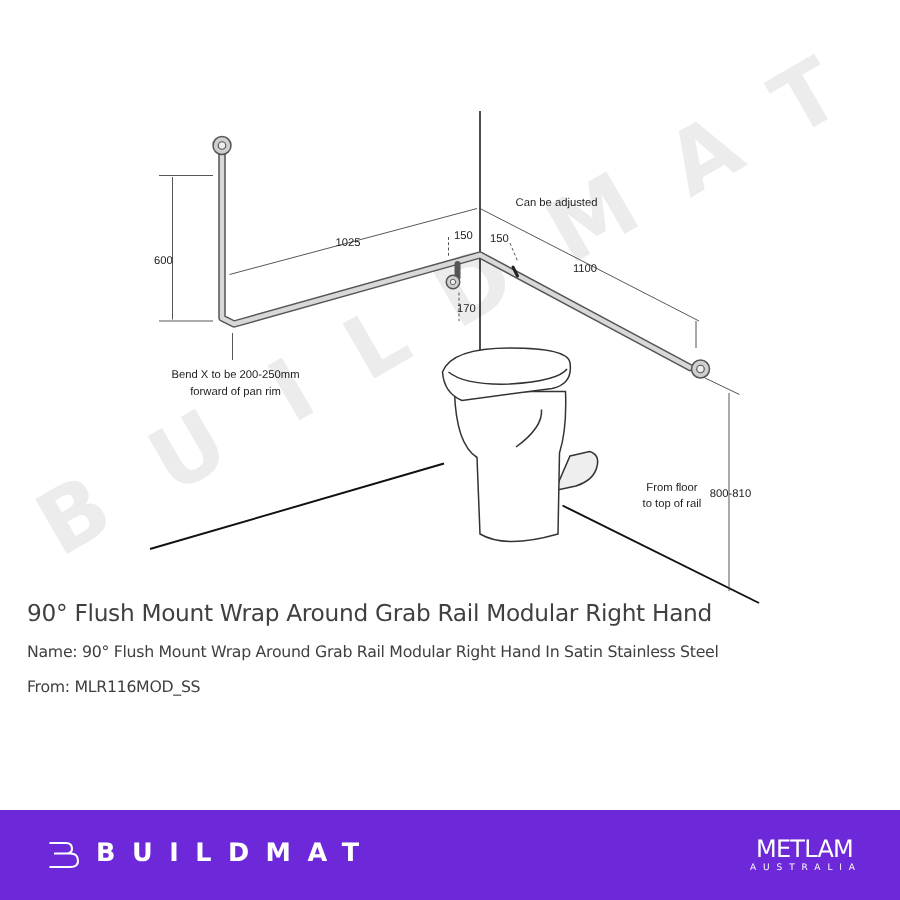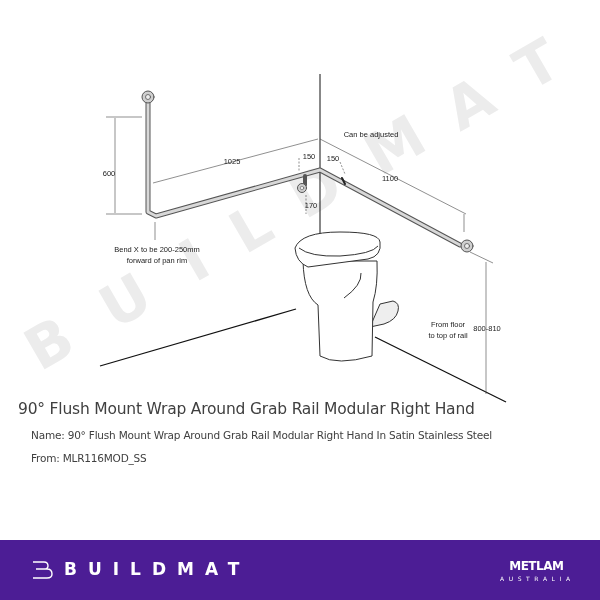--- a/index.html
+++ b/index.html
@@ -3,27 +3,27 @@
   <meta charset="utf-8">
   <style>
     html, body { margin: 0; padding: 0; }
     body { width: 600px; height: 600px; background: #ffffff; position: relative; overflow: hidden; font-family: "Liberation Sans", sans-serif; }
     .diagram { position: absolute; left: 0; top: 0; width: 600px; height: 410px; }
     .diagram svg { position: absolute; left: 0; top: 0; }
     .lbl { font-family: "Liberation Sans", sans-serif; font-size: 7.5px; fill: #222; }
     .wm { font-family: "DejaVu Sans", sans-serif; font-weight: bold; font-size: 58px; fill: #ececec; }
     .info { position: absolute; left: 18px; top: 400px; width: 570px; color: #404040; }
     .title { font-family: "DejaVu Sans", sans-serif; font-size: 15.5px; font-weight: normal; margin: 0 0 11px 0; letter-spacing: -0.2px; white-space: nowrap; }
-    .row { font-family: "DejaVu Sans", sans-serif; font-size: 10.5px; margin: 0 0 11px 13px; white-space: nowrap; letter-spacing: -0.2px; }
+    .row { font-family: "DejaVu Sans", sans-serif; font-size: 10.5px; margin: 0 0 11px 0; white-space: nowrap; letter-spacing: -0.2px; }
     .row .k { font-weight: normal; }
-    .footer { position: absolute; left: 0; top: 540px; width: 600px; height: 60px; background: #4c1d95; }
+    .footer { position: absolute; left: 0; top: 540px; width: 600px; height: 60px; background: #6d28d9; }
     .bm-logo { position: absolute; left: 32px; top: 20px; width: 22px; height: 20px; }
     .bm-text { position: absolute; left: 64px; top: 19px; color: #fff; font-family: "DejaVu Sans", sans-serif; font-weight: bold; font-size: 17px; letter-spacing: 11px; }
     .metlam { position: absolute; left: 498px; top: 17px; color: #fff; text-align: center; }
-    .metlam .m1 { font-family: "DejaVu Sans", sans-serif; font-weight: bold; font-size: 12px; letter-spacing: -0.5px; line-height: 18px; }
+    .metlam .m1 { font-family: "DejaVu Sans", sans-serif; font-weight: normal; font-size: 16px; letter-spacing: -0.5px; line-height: 18px; }
     .metlam .m2 { font-family: "DejaVu Sans", sans-serif; font-size: 6px; letter-spacing: 4.6px; line-height: 8px; margin-left: 2px; }
   </style>
 </head>
 <body>
 
 <div class="diagram">
   <svg width="600" height="410" viewBox="0 0 600 410">
 
     <g>
       <text class="wm" x="40" y="372" transform="rotate(-30 40 372)">B</text>

